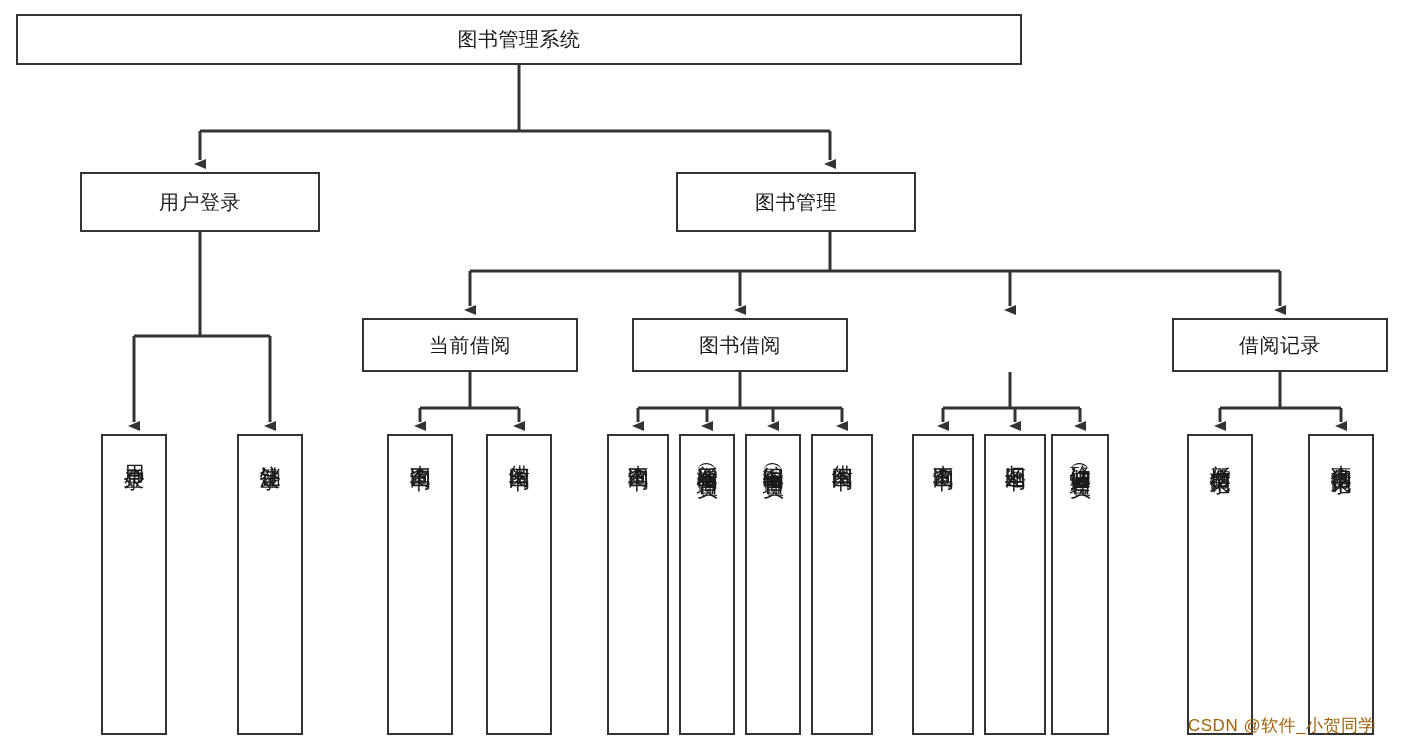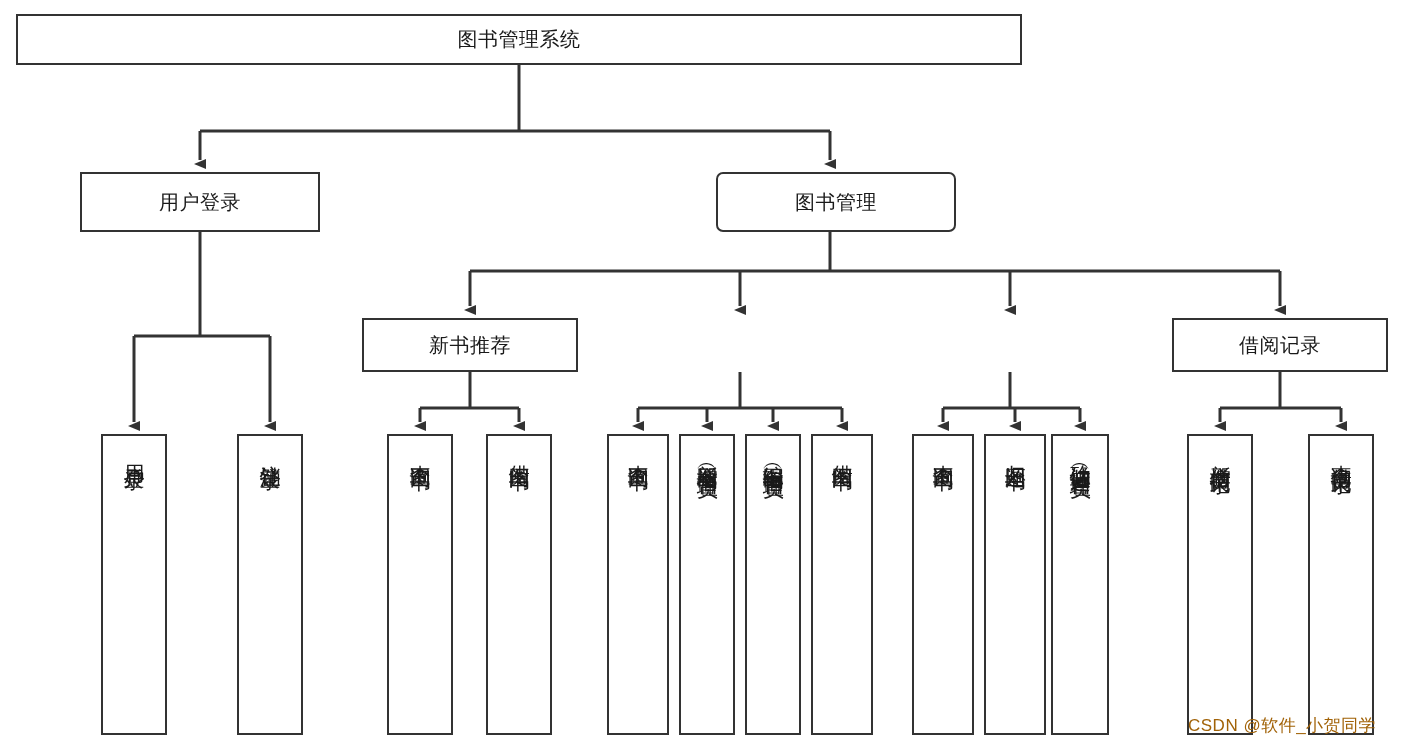--- a/index.html
+++ b/index.html
@@ -109,26 +109,29 @@
     </g>
   </svg>
 
   <div class="node" style="left: 16px; top: 14px; width: 1006px; height: 51px;">
     <span class="lbl">图书管理系统</span>
   </div>
 
   <div class="node" style="left: 80px; top: 172px; width: 240px; height: 60px;">
     <span class="lbl">用户登录</span>
   </div>
-  <div class="node" style="left: 716px; top: 172px; width: 240px; height: 60px; border-radius: 7px;">
+  <div class="node" style="left: 676px; top: 172px; width: 240px; height: 60px;">
     <span class="lbl">图书管理</span>
   </div>
 
   <div class="node" style="left: 362px; top: 318px; width: 216px; height: 54px;">
-    <span class="lbl">新书推荐</span>
+    <span class="lbl">当前借阅</span>
+  </div>
+  <div class="node" style="left: 632px; top: 318px; width: 216px; height: 54px;">
+    <span class="lbl">图书借阅</span>
   </div>
   <div class="node" style="left: 1172px; top: 318px; width: 216px; height: 54px;">
     <span class="lbl">借阅记录</span>
   </div>
 
   <div class="node vert" style="left: 101px; top: 434px; width: 66px; height: 301px;">
     <span class="lbl">用户登录</span>
   </div>
   <div class="node vert" style="left: 237px; top: 434px; width: 66px; height: 301px;">
     <span class="lbl">注销登录</span>

